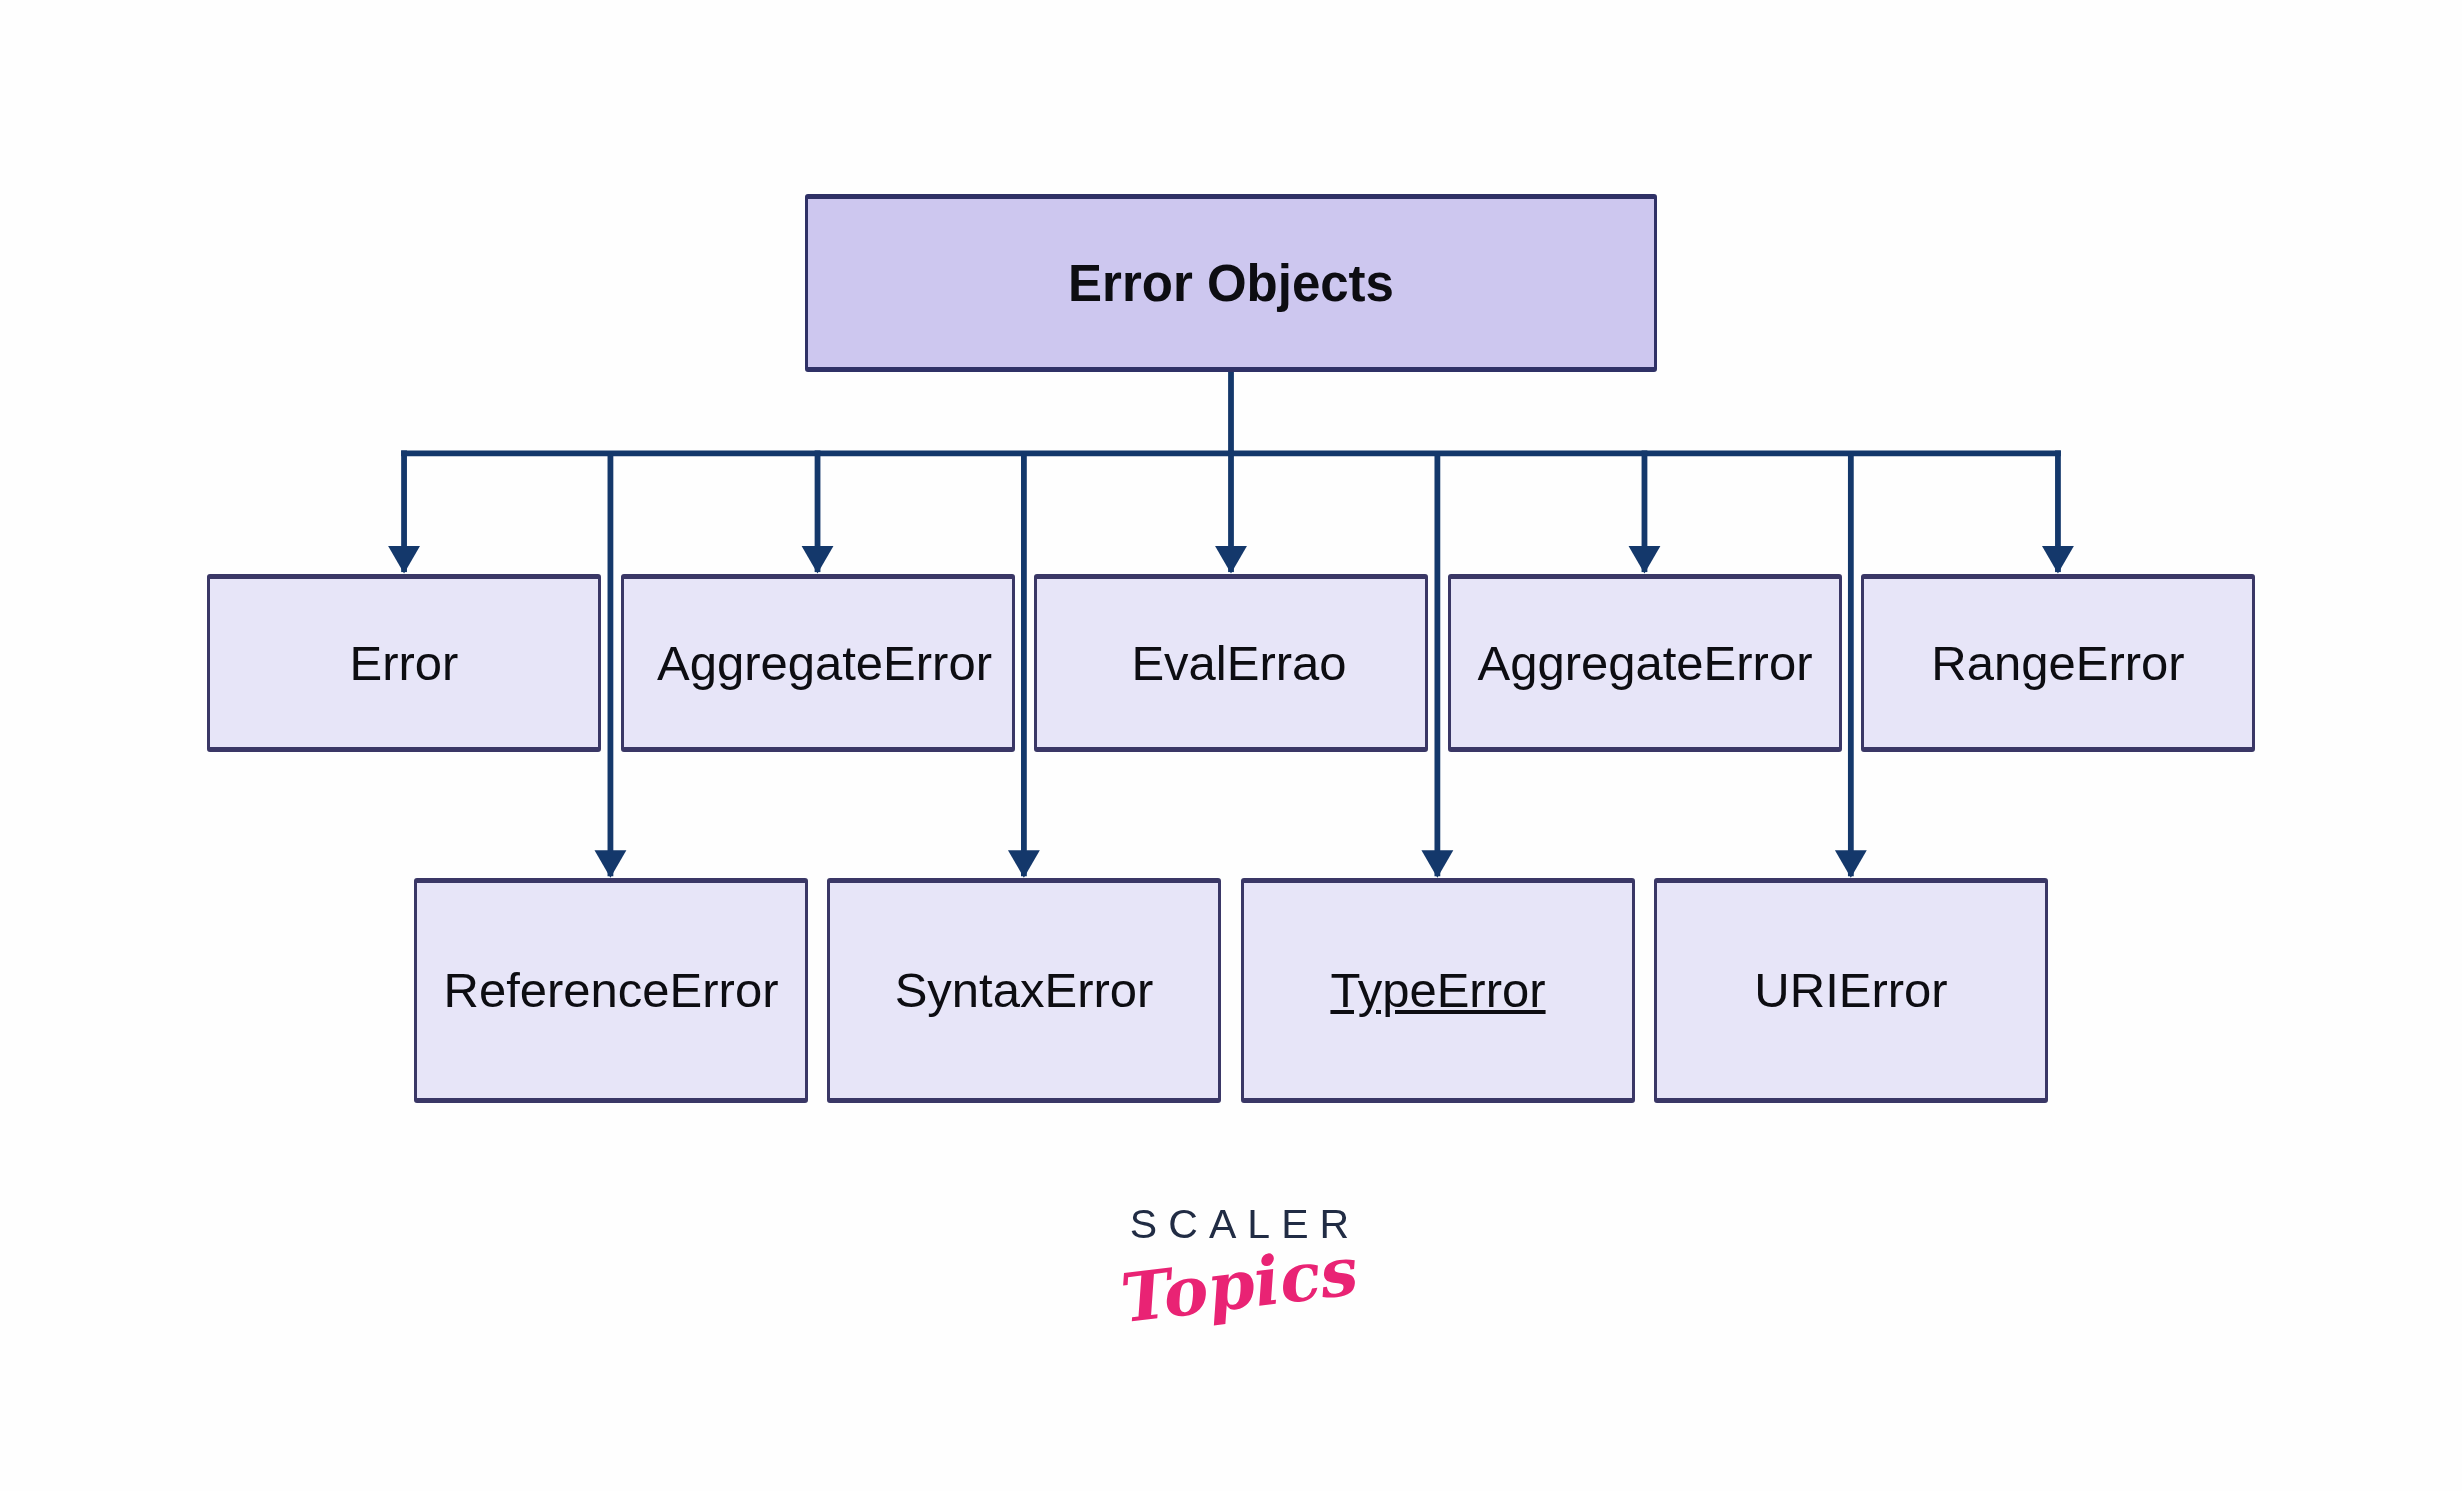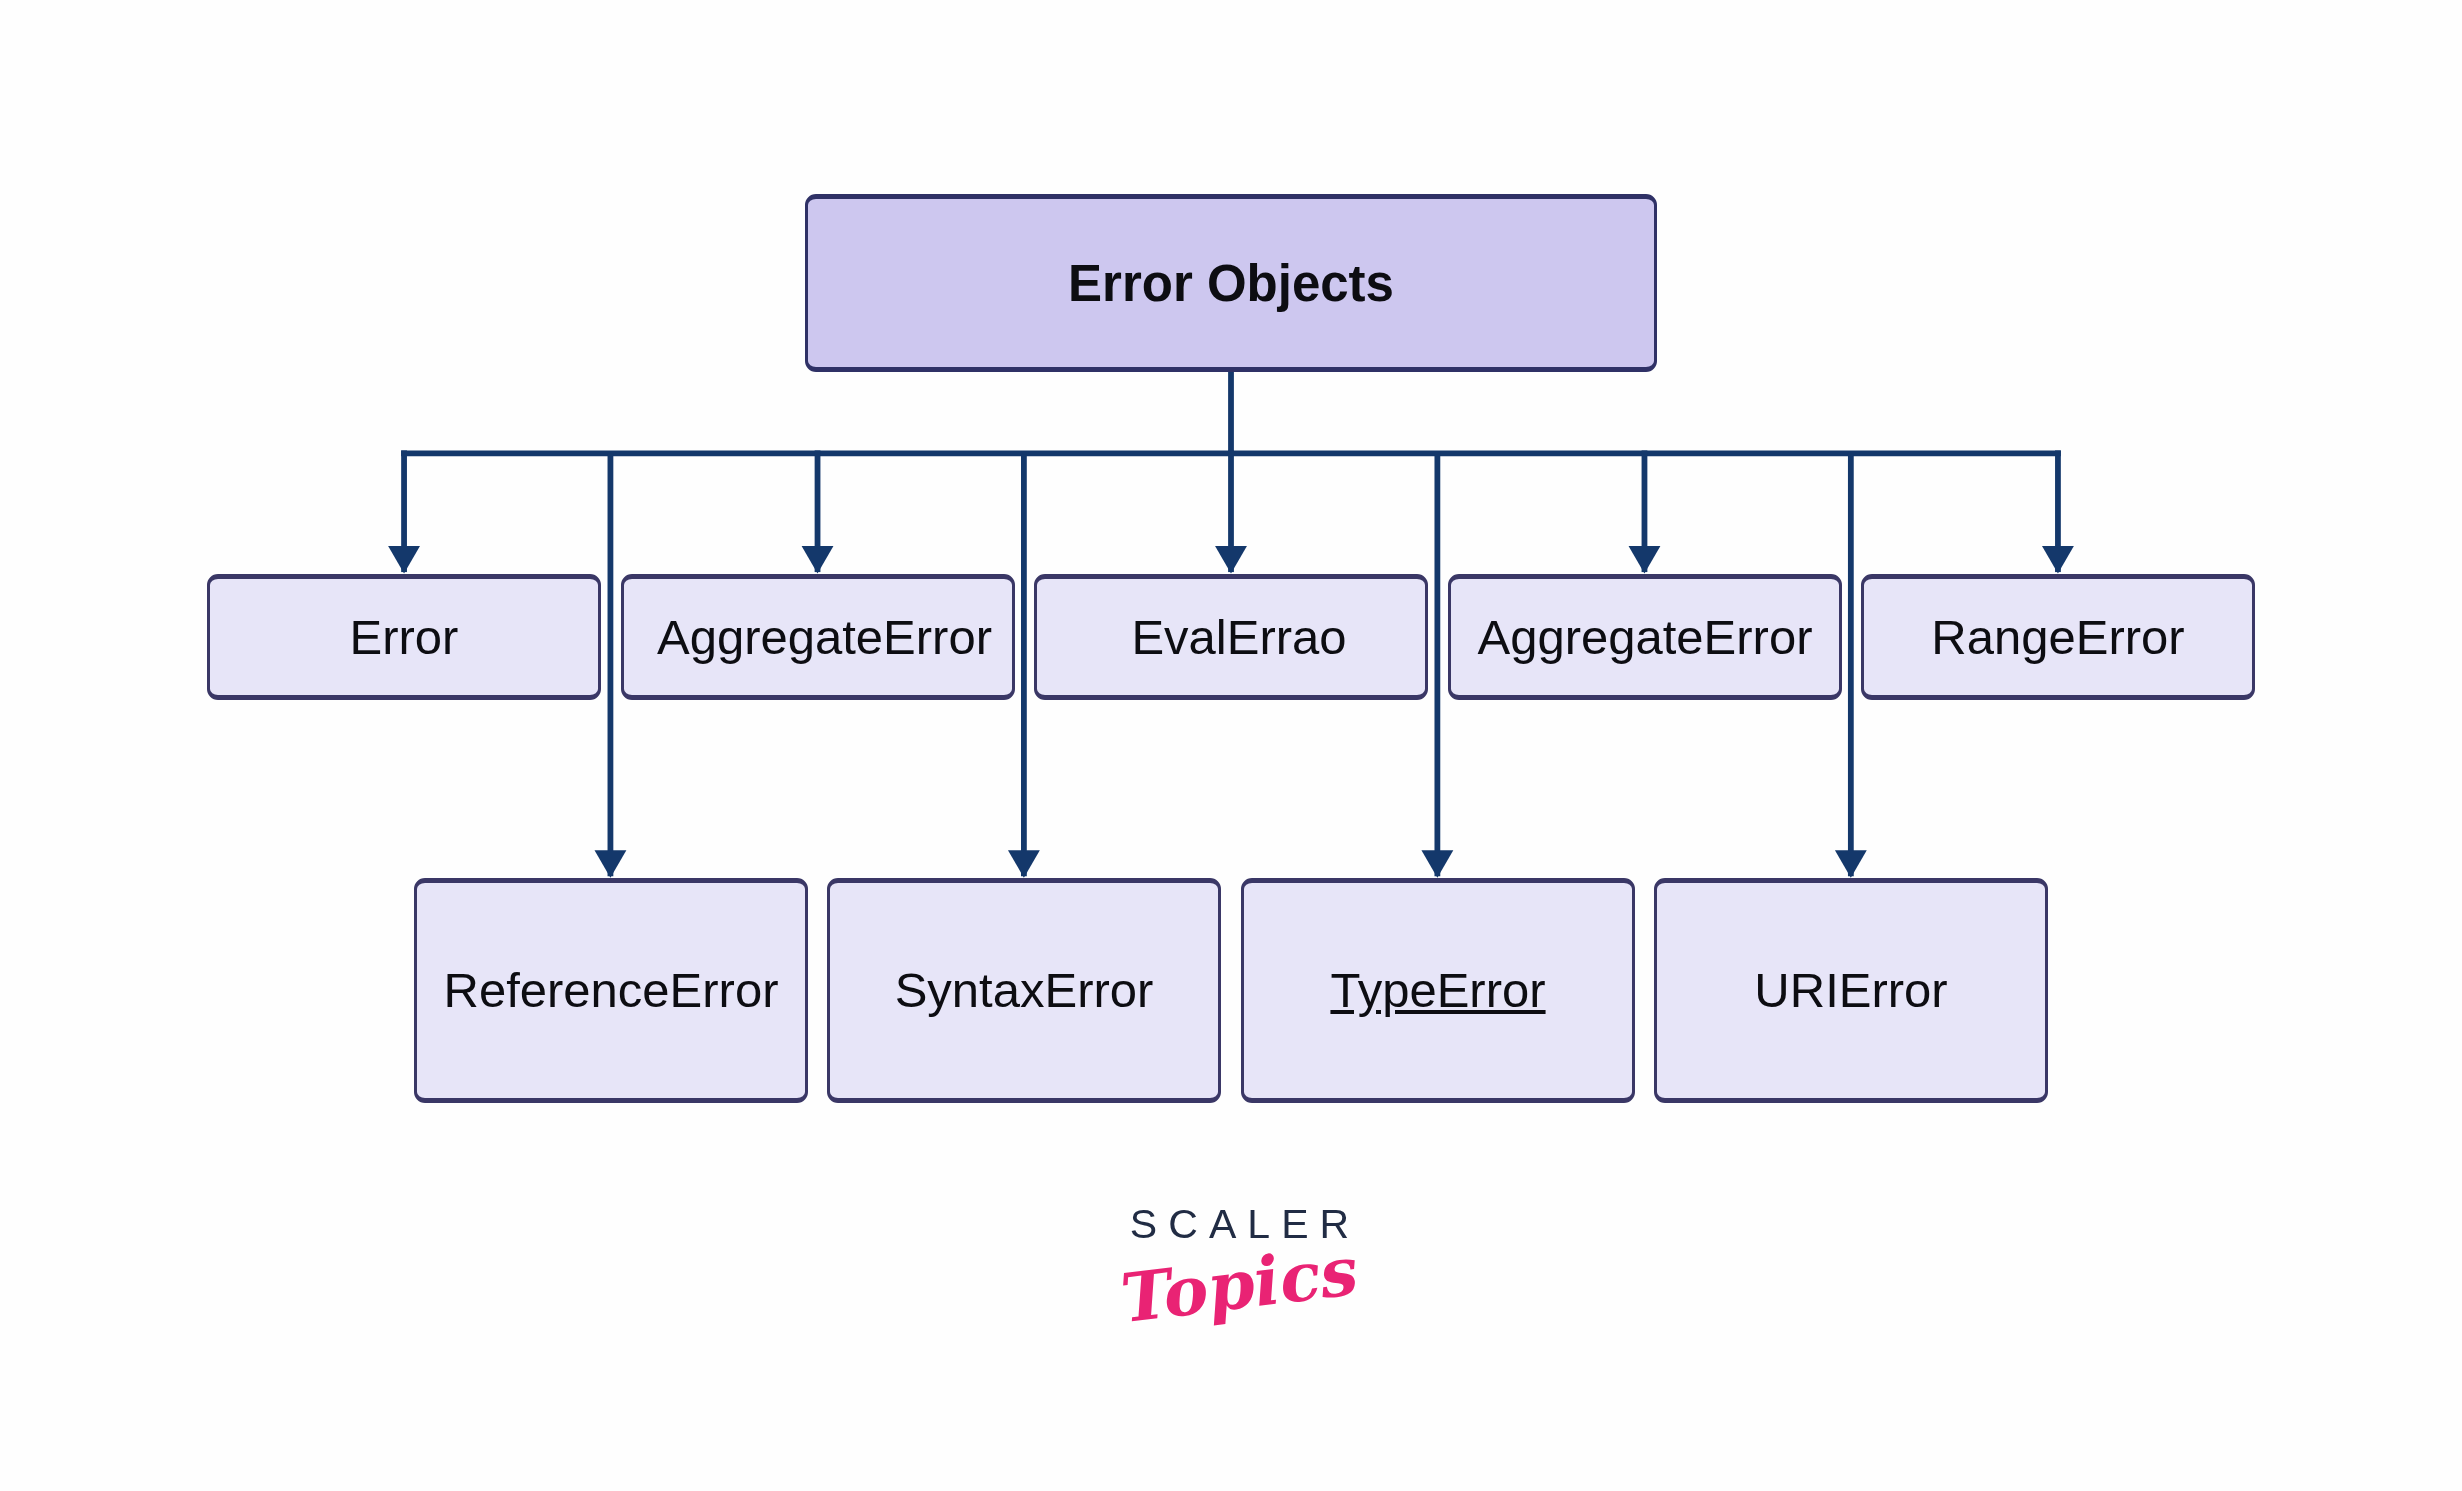--- a/index.html
+++ b/index.html
@@ -28,36 +28,36 @@
   .node {
     position: absolute;
     box-sizing: border-box;
     display: flex;
     align-items: center;
     justify-content: center;
     background: #e7e5f8;
     border: 3.6px solid #3a3766;
     border-top-width: 5px;
     border-bottom-width: 5px;
-    border-radius: 11px;
+    border-radius: 3px;
     color: #0d0d12;
     font-size: 49px;
     line-height: 1;
     white-space: nowrap;
     text-align: center;
   }
   .node.root {
     background: #cdc7ef;
     border-color: #2f3166;
     font-weight: bold;
     font-size: 51px;
   }
   
   .root      { left: 805px; top: 194px;  width: 852px; height: 178px; }
-  .l2        { top: 574px;  width: 394px; height: 126px; }
+  .l2        { top: 574px;  width: 394px; height: 178px; }
   .l2.n0     { left: 207px;  }
   .l2.n1     { left: 621px; padding-left: 13px;  }
   .l2.n2     { left: 1034px; padding-left: 16px; }
   .l2.n3     { left: 1448px; }
   .l2.n4     { left: 1861px; }
   .l3        { top: 878px; width: 394px; height: 225px; }
   .l3.n0     { left: 414px;  }
   .l3.n1     { left: 827px; }
   .l3.n2     { left: 1241px; text-decoration: underline; }
   .l3.n3     { left: 1654px; }

